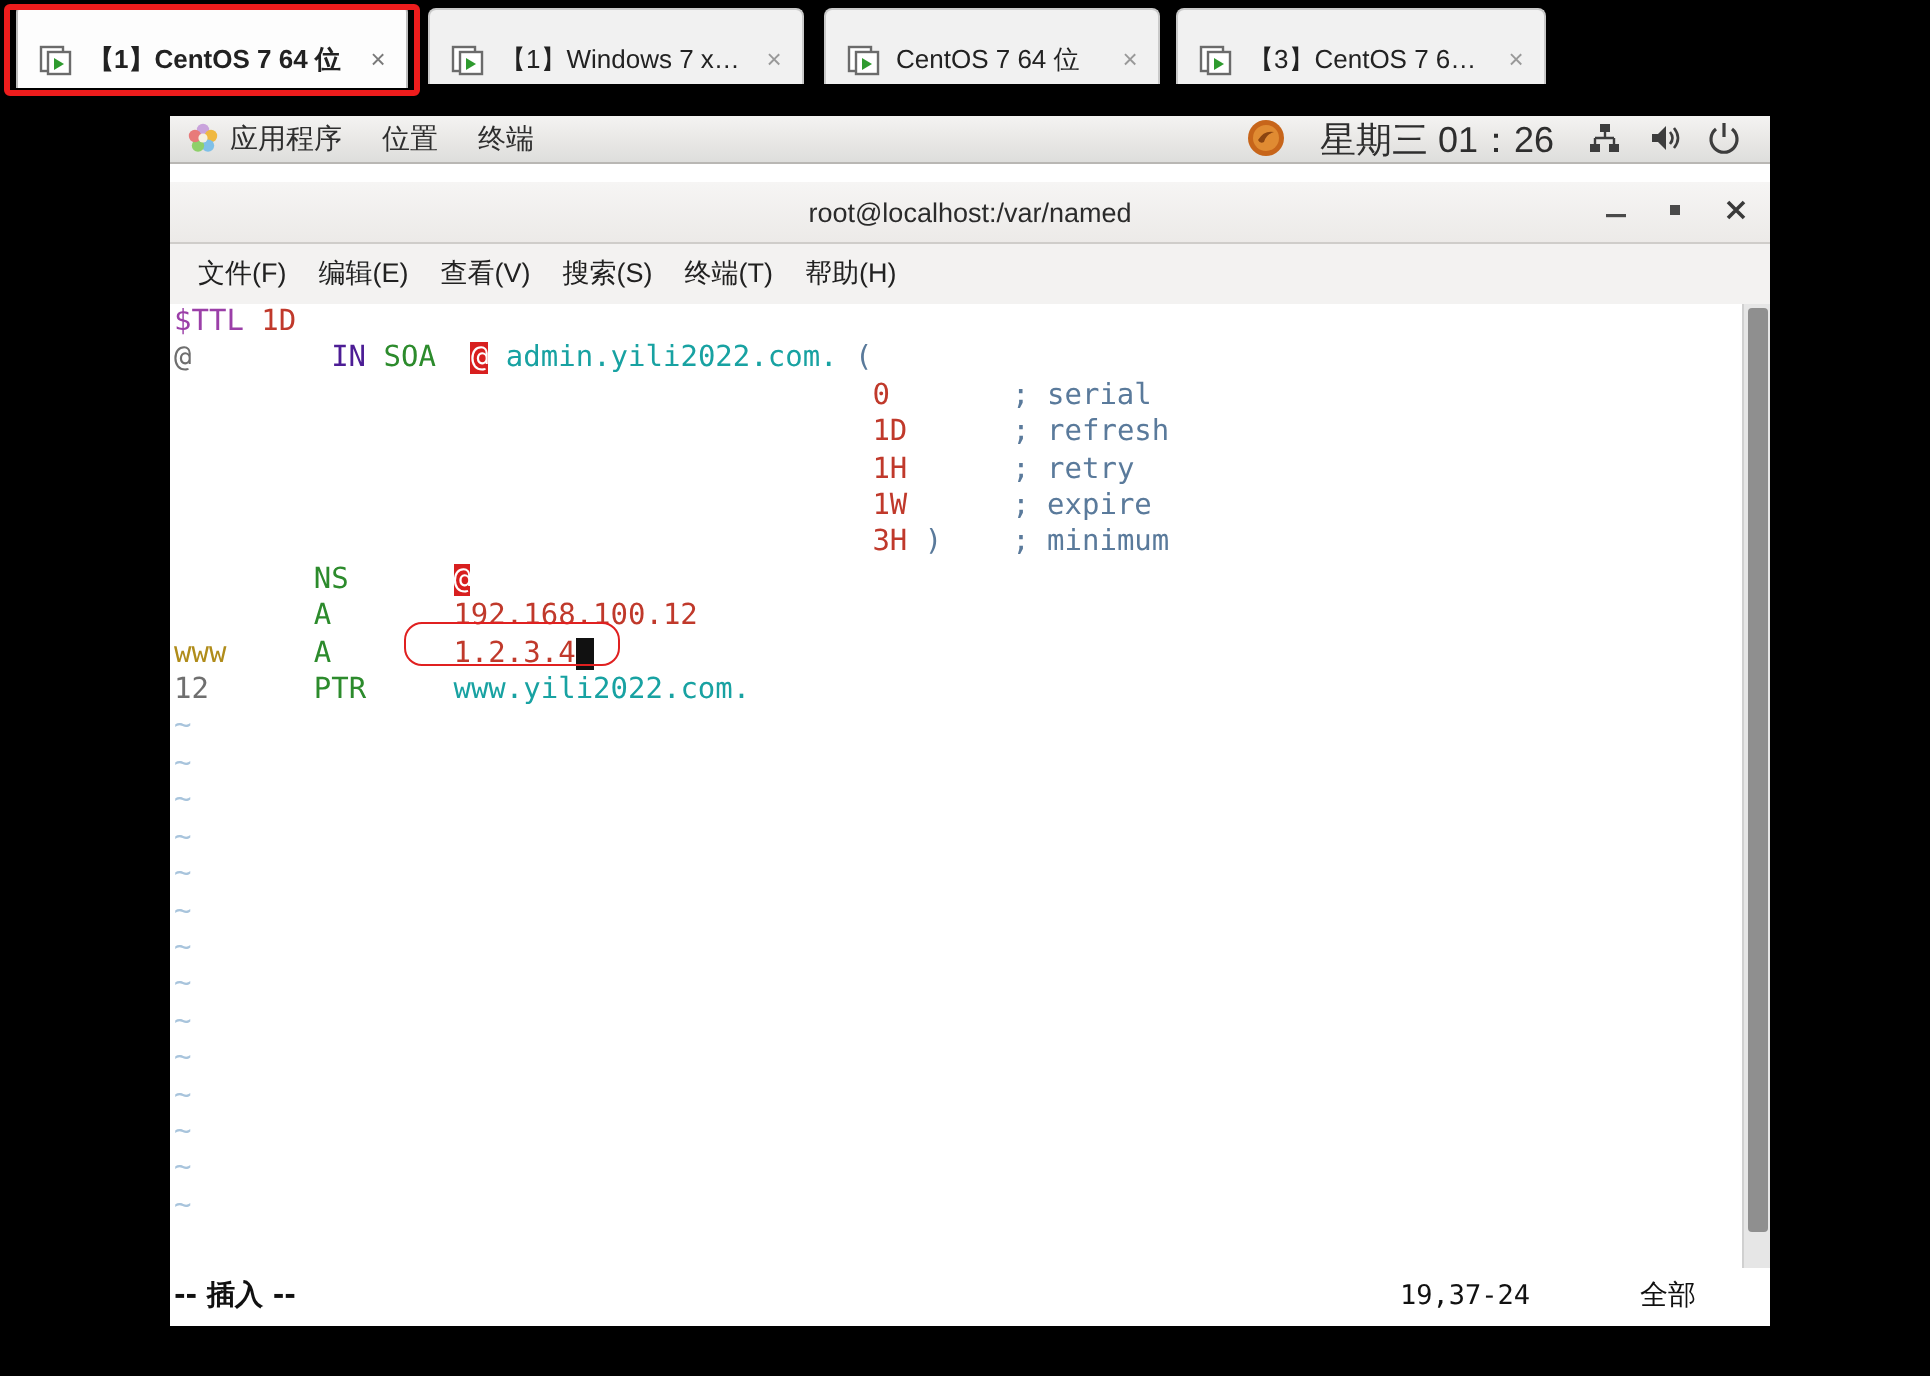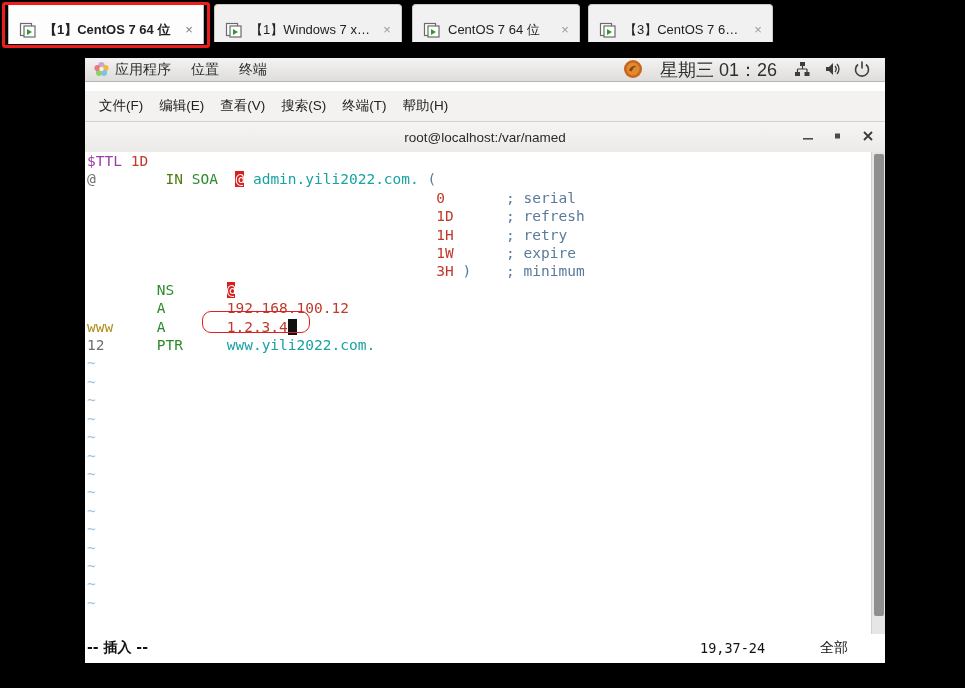--- a/index.html
+++ b/index.html
@@ -95,21 +95,21 @@
     background:#ffffff;overflow:hidden;
   }
   #term-text{
     position:absolute;left:2px;top:0px;
     font-family:"DejaVu Sans Mono","Liberation Mono",monospace;
     font-size:14.5px;line-height:18.4px;
     white-space:pre;
     color:#4b4b4b;
   }
   .c-macro{color:#9b3fa8;}
-  .c-dark{color:#4d7c0f;}
+  .c-dark{color:#4c1d95;}
   .c-green{color:#2c8b2c;}
   .c-teal{color:#18a2a2;}
   .c-num{color:#c0392b;}
   .c-cmt{color:#5a7a9b;}
   .c-tilde{color:#a8c4dc;}
   .c-olive{color:#b08c1a;}
   .c-gray{color:#6f6f6f;}
   .hl-at{background:#d81f1f;color:#ffffff;}
   .cursor{background:#111;color:#111;}
 
@@ -238,29 +238,20 @@
       <span class="tray-ico">
         <svg width="20" height="20" viewBox="0 0 20 20">
           <path d="M6 5.5 a6.5 6.5 0 1 0 8 0" stroke="#3d3d3d" stroke-width="1.6" fill="none"></path>
           <line x1="10" y1="2.5" x2="10" y2="9.5" stroke="#3d3d3d" stroke-width="1.6"></line>
         </svg>
       </span>
     </div>
   </div>
 
   <div id="term-window">
-
-    <div id="term-menubar">
-      <span class="menu-item">文件(F)</span>
-      <span class="menu-item">编辑(E)</span>
-      <span class="menu-item">查看(V)</span>
-      <span class="menu-item">搜索(S)</span>
-      <span class="menu-item">终端(T)</span>
-      <span class="menu-item">帮助(H)</span>
-    </div>
 
     <div id="term-titlebar">
       <div id="term-title">root@localhost:/var/named</div>
       <div id="win-btns">
         <span class="wbtn">
           <svg width="12" height="12" viewBox="0 0 12 12">
               <rect x="1" y="8" width="10" height="1.6" fill="#4a4a4a"></rect>
             </svg>
         </span>
         <span class="wbtn">
@@ -269,20 +260,29 @@
             </svg>
         </span>
         <span class="wbtn">
           <svg width="12" height="12" viewBox="0 0 12 12">
             <path d="M2 2 L10 10 M10 2 L2 10" stroke="#3a3a3a" stroke-width="1.8"></path>
           </svg>
         </span>
       </div>
     </div>
 
+    <div id="term-menubar">
+      <span class="menu-item">文件(F)</span>
+      <span class="menu-item">编辑(E)</span>
+      <span class="menu-item">查看(V)</span>
+      <span class="menu-item">搜索(S)</span>
+      <span class="menu-item">终端(T)</span>
+      <span class="menu-item">帮助(H)</span>
+    </div>
+
     <div id="term-body">
       <div id="term-text"><div><span class="c-macro">$TTL </span><span class="c-num">1D</span></div><div><span class="c-gray">@</span><span class="c-dark">        </span><span class="c-dark">IN </span><span class="c-green">SOA</span><span class="c-dark">  </span><span class="hl-at">@</span><span class="c-dark"> </span><span class="c-teal">admin.yili2022.com.</span><span class="c-cmt"> (</span></div><div><span class="c-dark">                                        </span><span class="c-num">0</span><span class="c-dark">       </span><span class="c-cmt">; serial</span></div><div><span class="c-dark">                                        </span><span class="c-num">1D</span><span class="c-dark">      </span><span class="c-cmt">; refresh</span></div><div><span class="c-dark">                                        </span><span class="c-num">1H</span><span class="c-dark">      </span><span class="c-cmt">; retry</span></div><div><span class="c-dark">                                        </span><span class="c-num">1W</span><span class="c-dark">      </span><span class="c-cmt">; expire</span></div><div><span class="c-dark">                                        </span><span class="c-num">3H</span><span class="c-cmt"> )</span><span class="c-dark">    </span><span class="c-cmt">; minimum</span></div><div><span class="c-dark">        </span><span class="c-green">NS</span><span class="c-dark">      </span><span class="hl-at">@</span></div><div><span class="c-dark">        </span><span class="c-green">A</span><span class="c-dark">       </span><span class="c-num">192.168.100.12</span></div><div><span class="c-olive">www</span><span class="c-dark">     </span><span class="c-green">A</span><span class="c-dark">       </span><span class="c-num">1.2.3.4</span><span class="cursor"> </span></div><div><span class="c-gray">12</span><span class="c-dark">      </span><span class="c-green">PTR</span><span class="c-dark">     </span><span class="c-teal">www.yili2022.com.</span></div><div><span class="c-tilde">~</span></div><div><span class="c-tilde">~</span></div><div><span class="c-tilde">~</span></div><div><span class="c-tilde">~</span></div><div><span class="c-tilde">~</span></div><div><span class="c-tilde">~</span></div><div><span class="c-tilde">~</span></div><div><span class="c-tilde">~</span></div><div><span class="c-tilde">~</span></div><div><span class="c-tilde">~</span></div><div><span class="c-tilde">~</span></div><div><span class="c-tilde">~</span></div><div><span class="c-tilde">~</span></div><div><span class="c-tilde">~</span></div></div>
       <div class="annot" id="annot-ip" style="left:117px;top:159px;width:108px;height:22px;"></div>
     </div>
 
     <div id="term-scroll">
       <div id="term-thumb"></div>
     </div>
 
     <div id="term-status">

